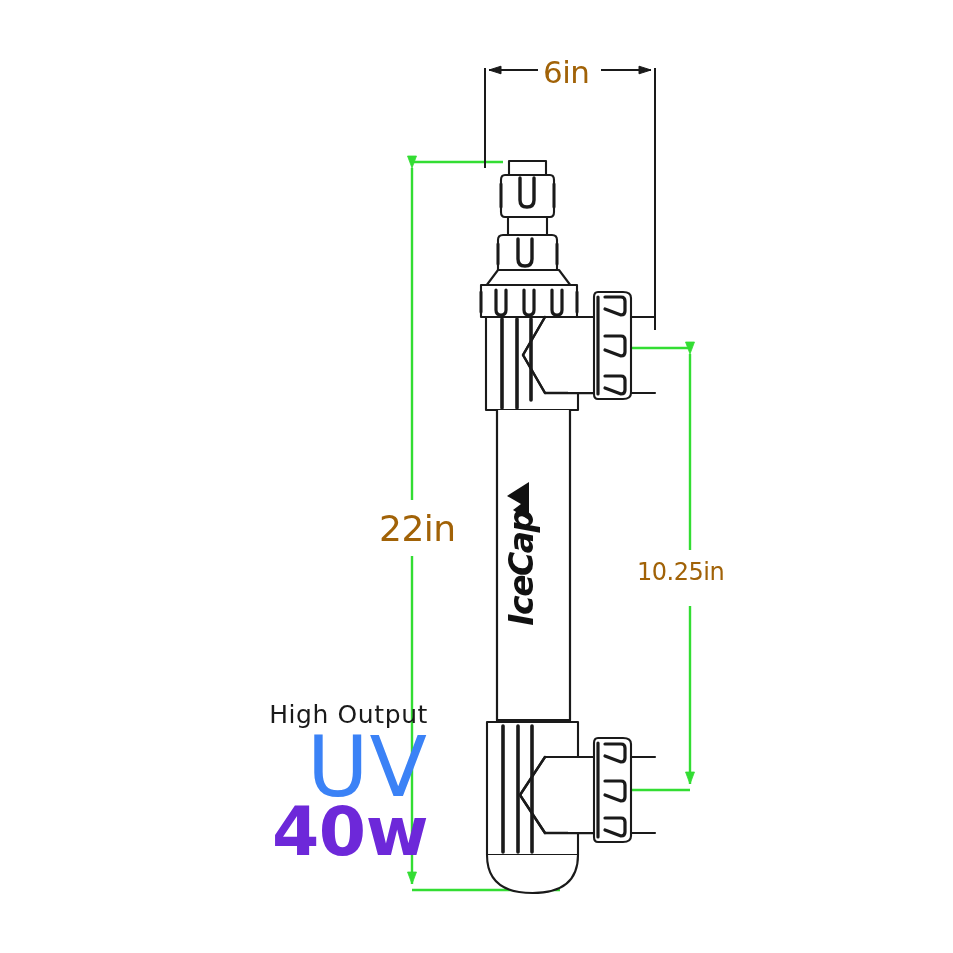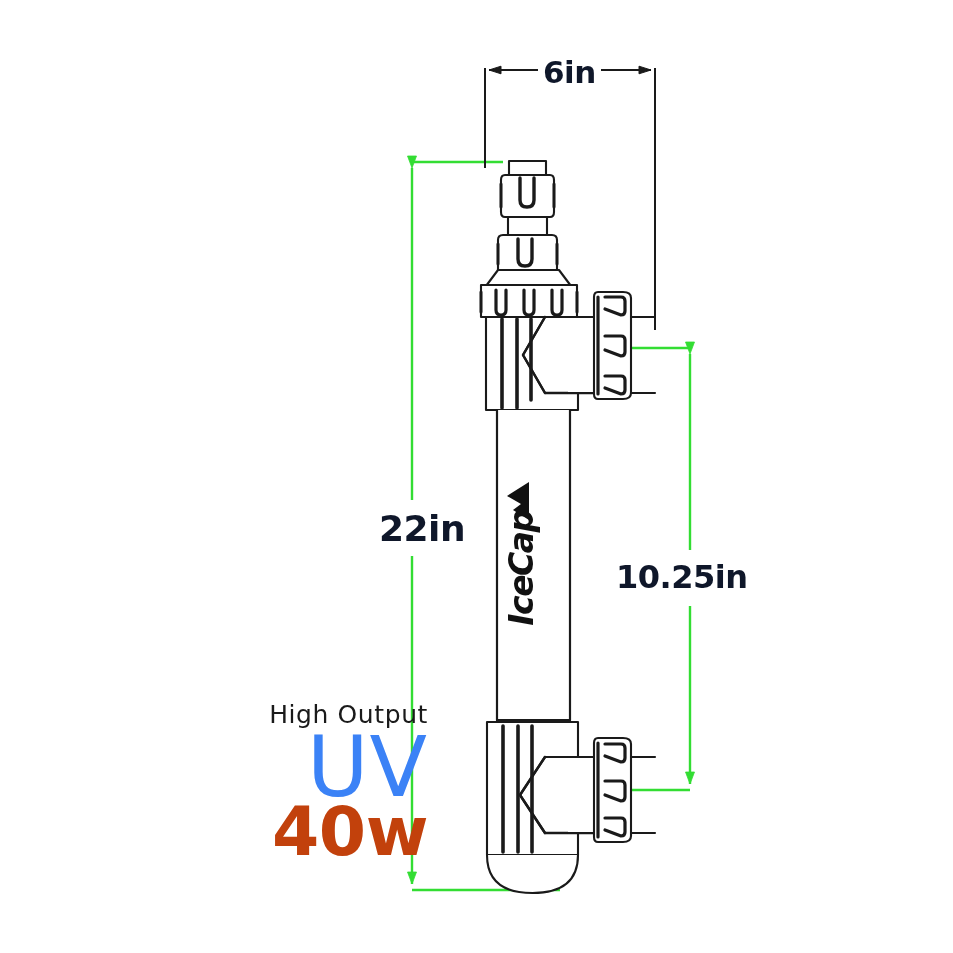--- a/index.html
+++ b/index.html
@@ -21,41 +21,40 @@
     height: 953px;
   }
   #drawing {
     position: absolute;
     left: 0; top: 0;
     width: 953px;
     height: 953px;
   }
   .dim-label {
     position: absolute;
-    color: #0f172a;
+    color: #a16207;
     white-space: nowrap;
     font-family: "DejaVu Sans", "Liberation Sans", sans-serif;
-    font-weight: bold;
   }
   #label-6in {
     left: 543px;
     top: 54px;
     font-size: 31px;
     letter-spacing: -0.5px;
   }
   #label-22in {
     left: 379px;
     top: 508px;
     font-size: 36px;
     letter-spacing: -0.5px;
   }
   #label-1025in {
-    left: 616px;
+    left: 637px;
     top: 558px;
-    font-size: 32px;
+    font-size: 24px;
     letter-spacing: -0.5px;
   }
   #product-text {
     position: absolute;
     left: 158px;
     top: 702px;
     width: 270px;
     text-align: right;
   }
   #product-tagline {
@@ -72,21 +71,21 @@
     font-weight: 400;
     color: #3b82f6;
     line-height: 0.92;
     letter-spacing: 1px;
     margin: 0 0 0 24px;
     font-family: "DejaVu Sans", "Liberation Sans", sans-serif;
   }
   #product-watts {
     font-size: 68px;
     font-weight: 700;
-    color: #c2410c;
+    color: #6d28d9;
     line-height: 0.95;
     letter-spacing: -0.5px;
     margin: -6px 0 0 24px;
     font-family: "DejaVu Sans", "Liberation Sans", sans-serif;
   }
 </style>
 </head>
 <body>
 
 <div id="stage">

